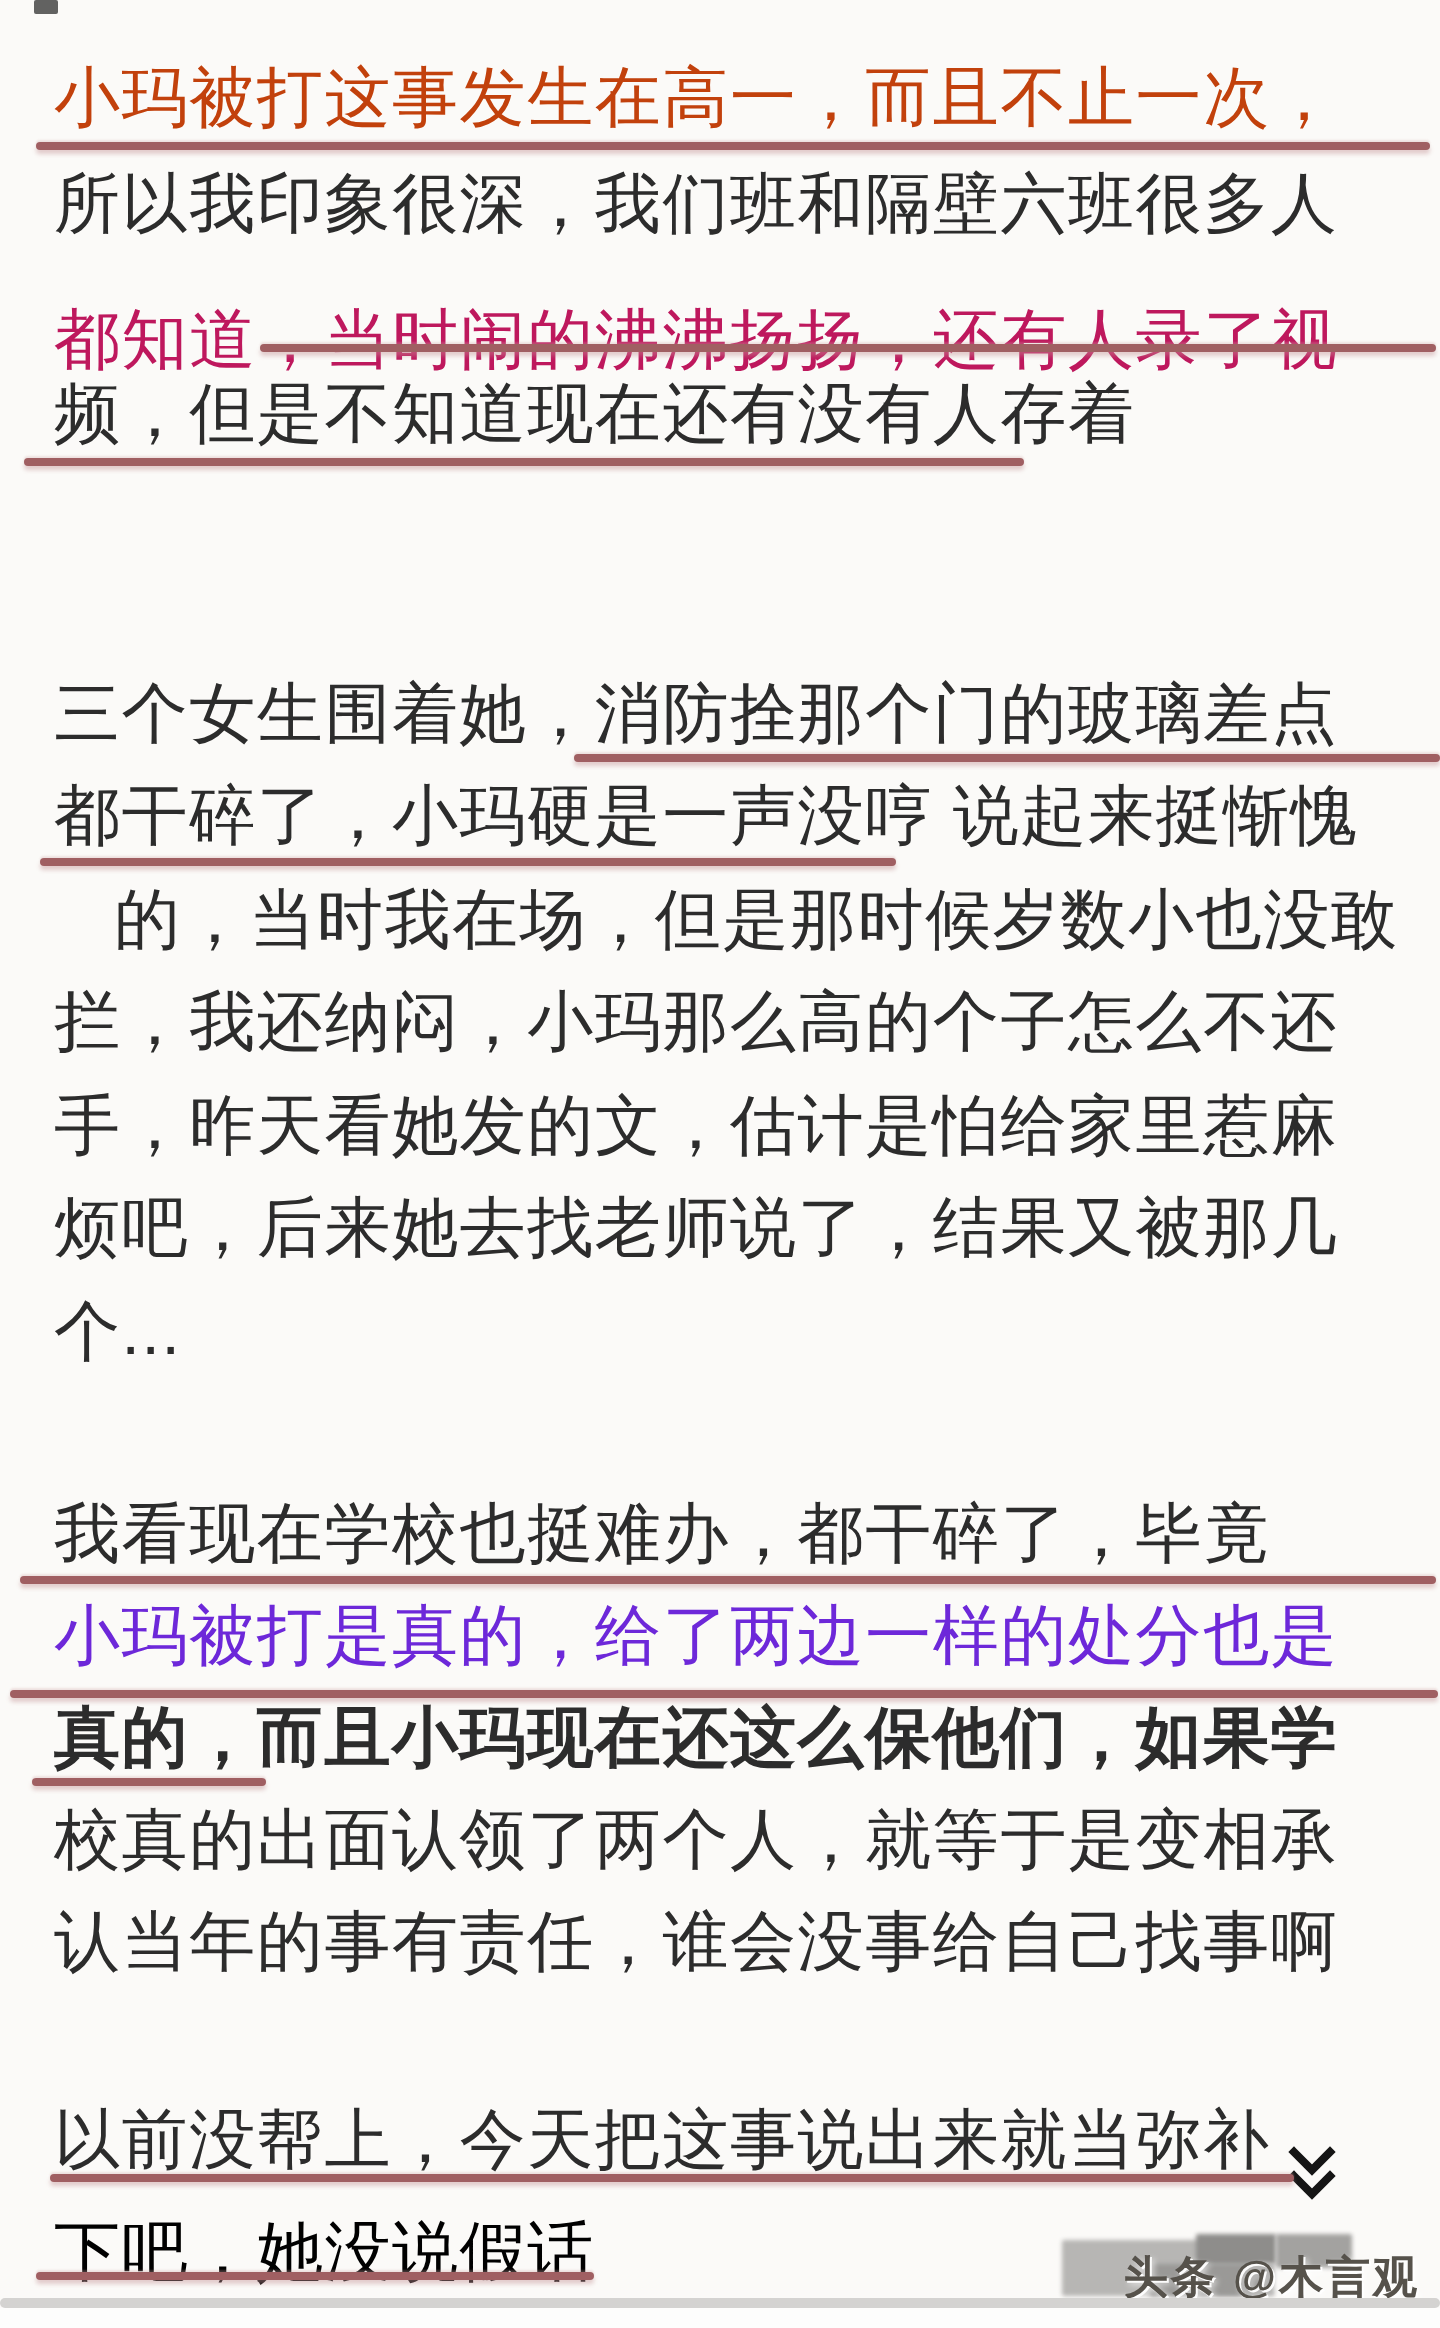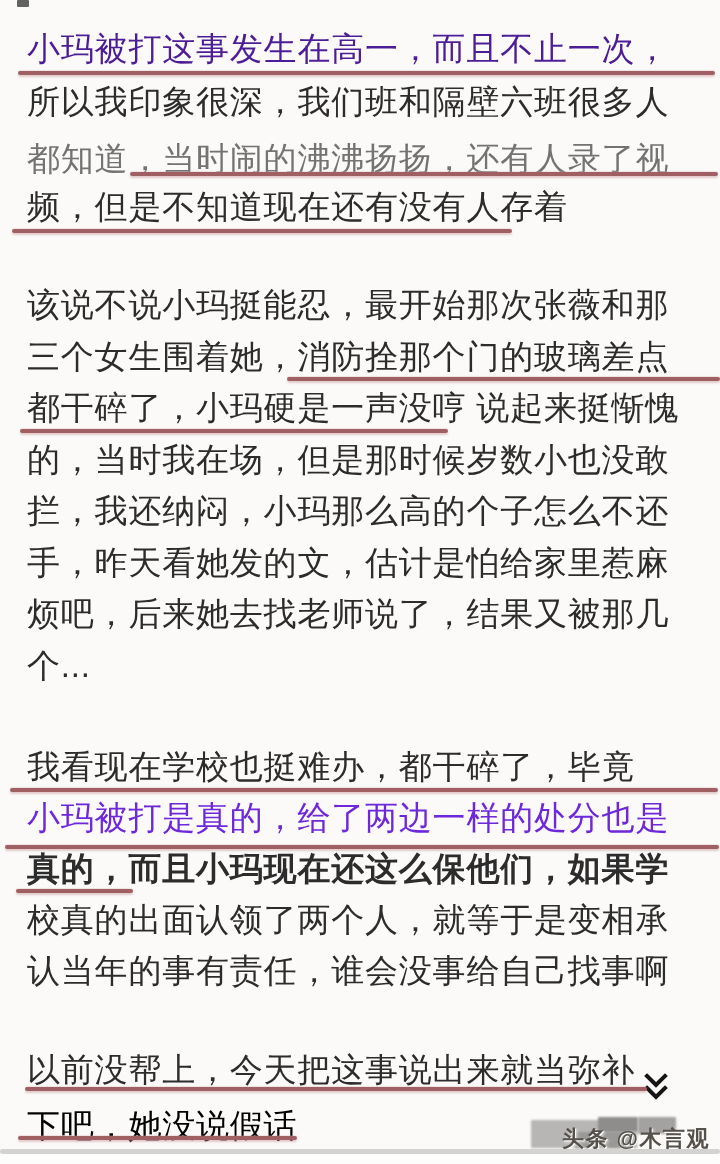--- a/index.html
+++ b/index.html
@@ -59,28 +59,27 @@
   <svg class="chevron" viewBox="0 0 24 29" fill="none">
     <path d="M3 3 L12 12 L21 3" stroke="#151515" stroke-width="4" stroke-linecap="square" fill="none"></path>
     <path d="M3 15 L12 24 L21 15" stroke="#151515" stroke-width="4" stroke-linecap="square" fill="none"></path>
   </svg>
 
   <div class="watermark">头条 @木言观</div>
 
   <div class="divider"></div>
   <div class="below-divider"></div>
 
-<div class="text-line" style="top: 32px; color: #4c1d95; text-align: right;">小玛被打这事发生在高一，而且不止一次，</div>
+<div class="text-line" style="top: 32px; color: #c2410c; text-align: right;">小玛被打这事发生在高一，而且不止一次，</div>
     <div class="text-line" style="top: 84.7px; color: rgb(44, 44, 44);">所以我印象很深，我们班和隔壁六班很多人</div>
-    <div class="text-line" style="top: 142px; color: #737373;">都知道，当时闹的沸沸扬扬，还有人录了视</div>
+    <div class="text-line" style="top: 153px; color: #be185d;">都知道，当时闹的沸沸扬扬，还有人录了视</div>
     <div class="text-line" style="top: 190.1px; color: rgb(44, 44, 44);">频，但是不知道现在还有没有人存着</div>
-    <div class="text-line" style="top: 288px; color: rgb(44, 44, 44);">该说不说小玛挺能忍，最开始那次张薇和那</div>
     <div class="text-line" style="top: 391px; color: rgb(44, 44, 44);">都干碎了，小玛硬是一声没哼 说起来挺惭愧</div>
     <div class="text-line" style="top: 339.5px; color: rgb(44, 44, 44);">三个女生围着她，消防拴那个门的玻璃差点</div>
-    <div class="text-line" style="top: 442.5px; color: rgb(44, 44, 44);">的，当时我在场，但是那时候岁数小也没敢</div>
+    <div class="text-line" style="top: 442.5px; color: rgb(44, 44, 44); margin-left: 30px;">的，当时我在场，但是那时候岁数小也没敢</div>
     <div class="text-line" style="top: 494px; color: rgb(44, 44, 44); text-align: center;">拦，我还纳闷，小玛那么高的个子怎么不还</div>
     <div class="text-line" style="top: 545.5px; color: rgb(44, 44, 44);">手，昨天看她发的文，估计是怕给家里惹麻</div>
     <div class="text-line" style="top: 597px; color: rgb(44, 44, 44);">烦吧，后来她去找老师说了，结果又被那几</div>
     <div class="text-line" style="top: 648.5px; color: rgb(44, 44, 44);">个...</div>
     <div class="text-line" style="top: 750px; color: rgb(44, 44, 44);">我看现在学校也挺难办，都干碎了，毕竟</div>
     <div class="text-line" style="top: 801px; color: #6d28d9;">小玛被打是真的，给了两边一样的处分也是</div>
     <div class="text-line" style="top: 852px; color: rgb(44, 44, 44); font-weight: bold;">真的，而且小玛现在还这么保他们，如果学</div>
     <div class="text-line" style="top: 903px; color: rgb(44, 44, 44);">校真的出面认领了两个人，就等于是变相承</div>
     <div class="text-line" style="top: 954px; color: rgb(44, 44, 44);">认当年的事有责任，谁会没事给自己找事啊</div>
     <div class="text-line" style="top: 1053px; color: rgb(44, 44, 44);">以前没帮上，今天把这事说出来就当弥补</div>

